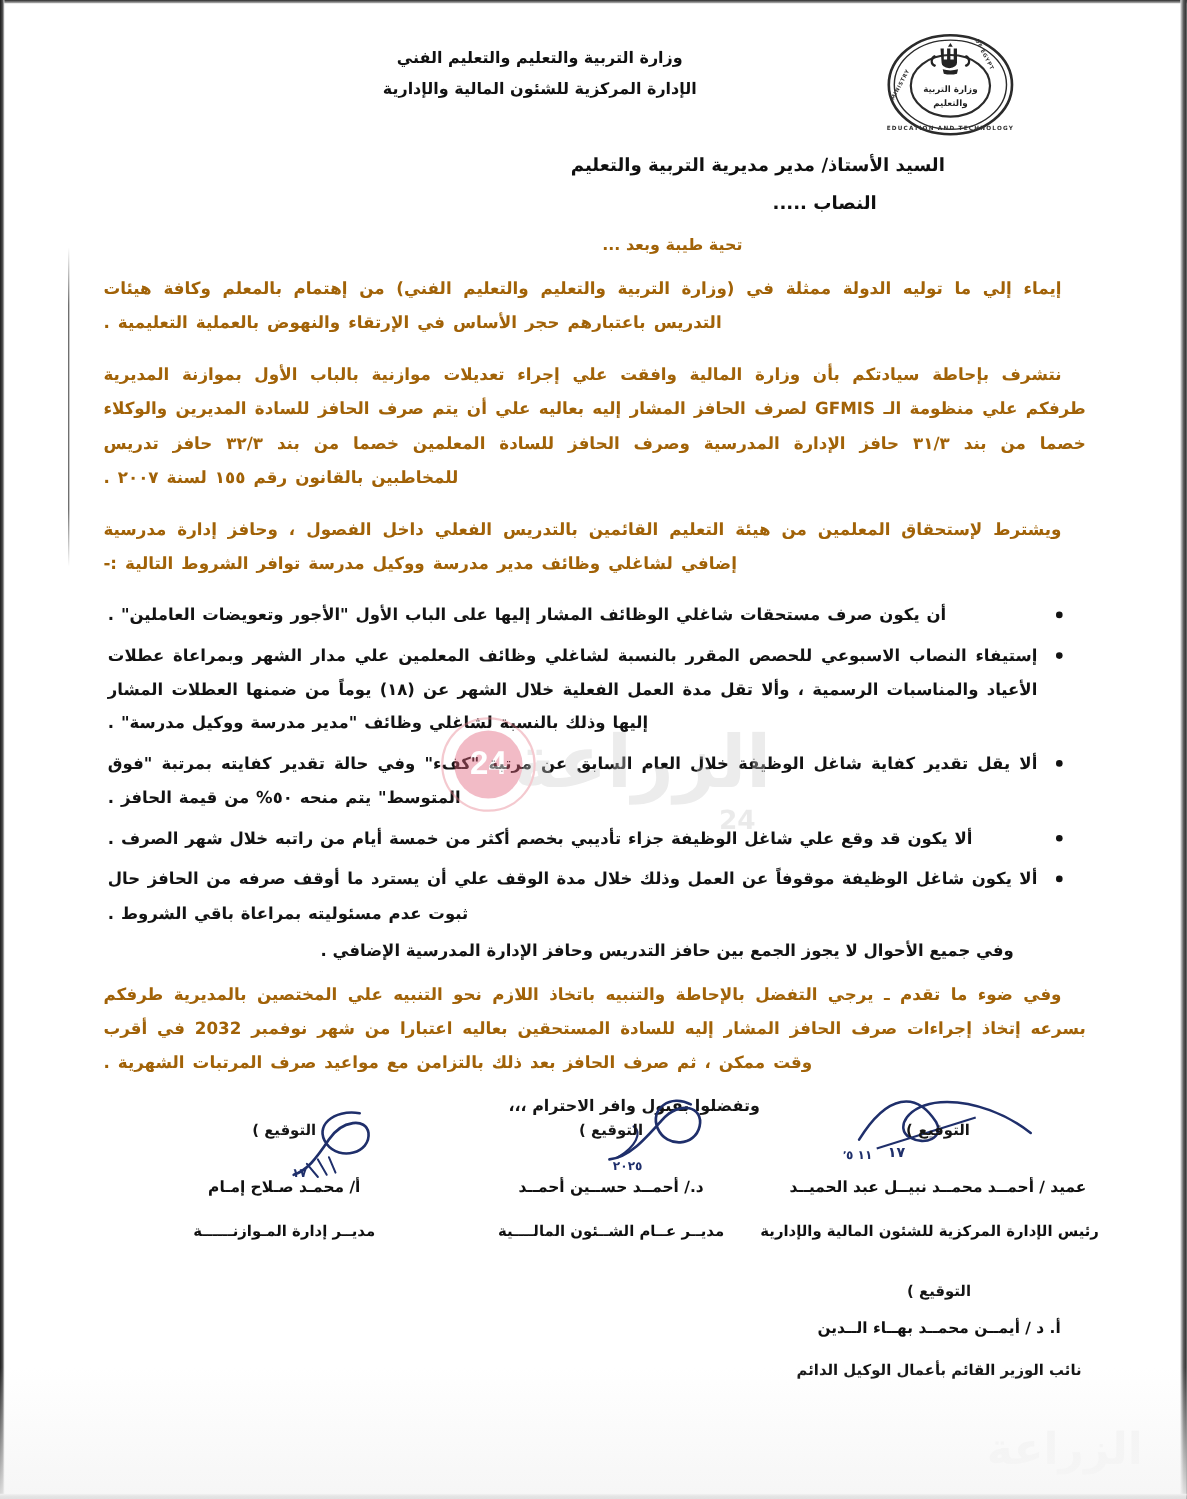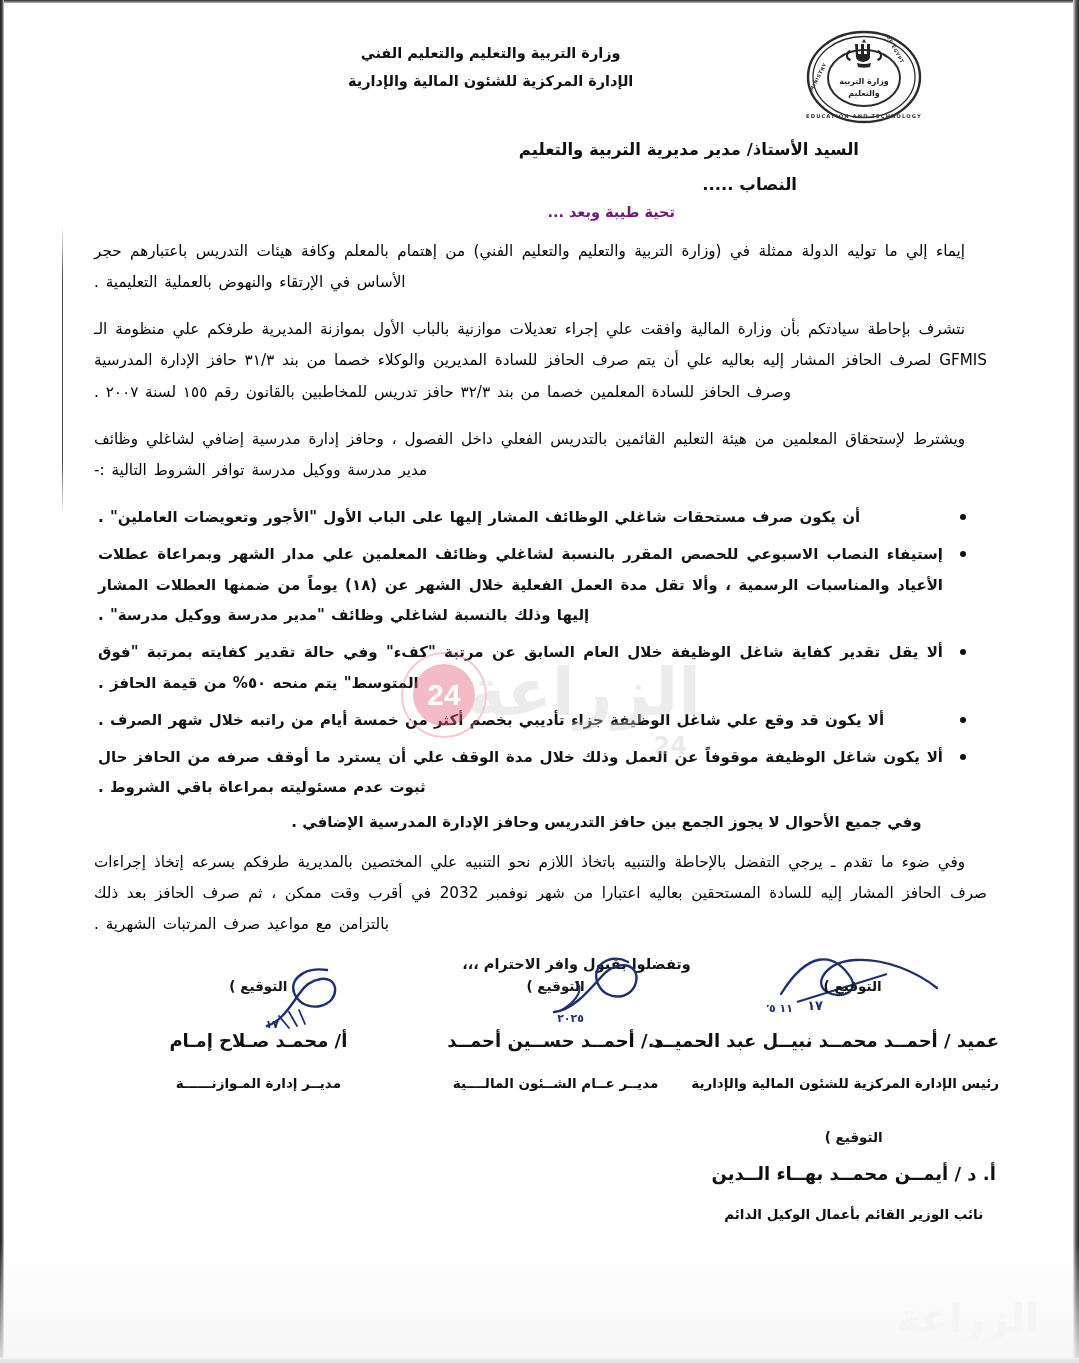--- a/index.html
+++ b/index.html
@@ -110,37 +110,37 @@
     padding-right: 88px;
     font-weight: 700;
     font-size: 16.5px;
     color: #101010;
     line-height: 2.15;
     filter: blur(.15px);
   }
   .addressee .to-line { padding-right: 58px; }
   .addressee .gov-line { padding-right: 120px; }
   .greeting {
-    margin-top: 1px;
+    margin-top: 12px;
     padding-right: 330px;
     font-weight: 700;
     font-size: 14.5px;
-    color: #701a75;
+    color: #a16207;
     filter: blur(.15px);
   }
 
   
   .body-block { margin-top: 16px; }
   .para {
     text-align: justify;
     text-align-last: left;
-    font-weight: 400;
+    font-weight: 700;
     font-size: 15.2px;
     line-height: 2.05;
-    color: #000000;
+    color: #a16207;
     margin: 4px 0 16px 0;
     padding: 0 18px 0 6px;
     filter: blur(.16px);
     word-spacing: 2px;
   }
   .para.p-indent { text-indent: 22px; }
 
   .conditions {
     list-style: none;
     margin: 2px 0 10px 0;
@@ -203,21 +203,21 @@
   }
   .sig-label {
     font-weight: 700;
     font-size: 13.5px;
     color: #151515;
     margin-bottom: 36px;
     filter: blur(.14px);
   }
   .sig-name {
     font-weight: 700;
-    font-size: 18px;
+    font-size: 14px;
     color: #101010;
     letter-spacing: .6px;
     filter: blur(.16px);
     white-space: nowrap;
   }
   .sig-title {
     font-weight: 700;
     font-size: 13.5px;
     color: #101010;
     margin-top: 24px;

